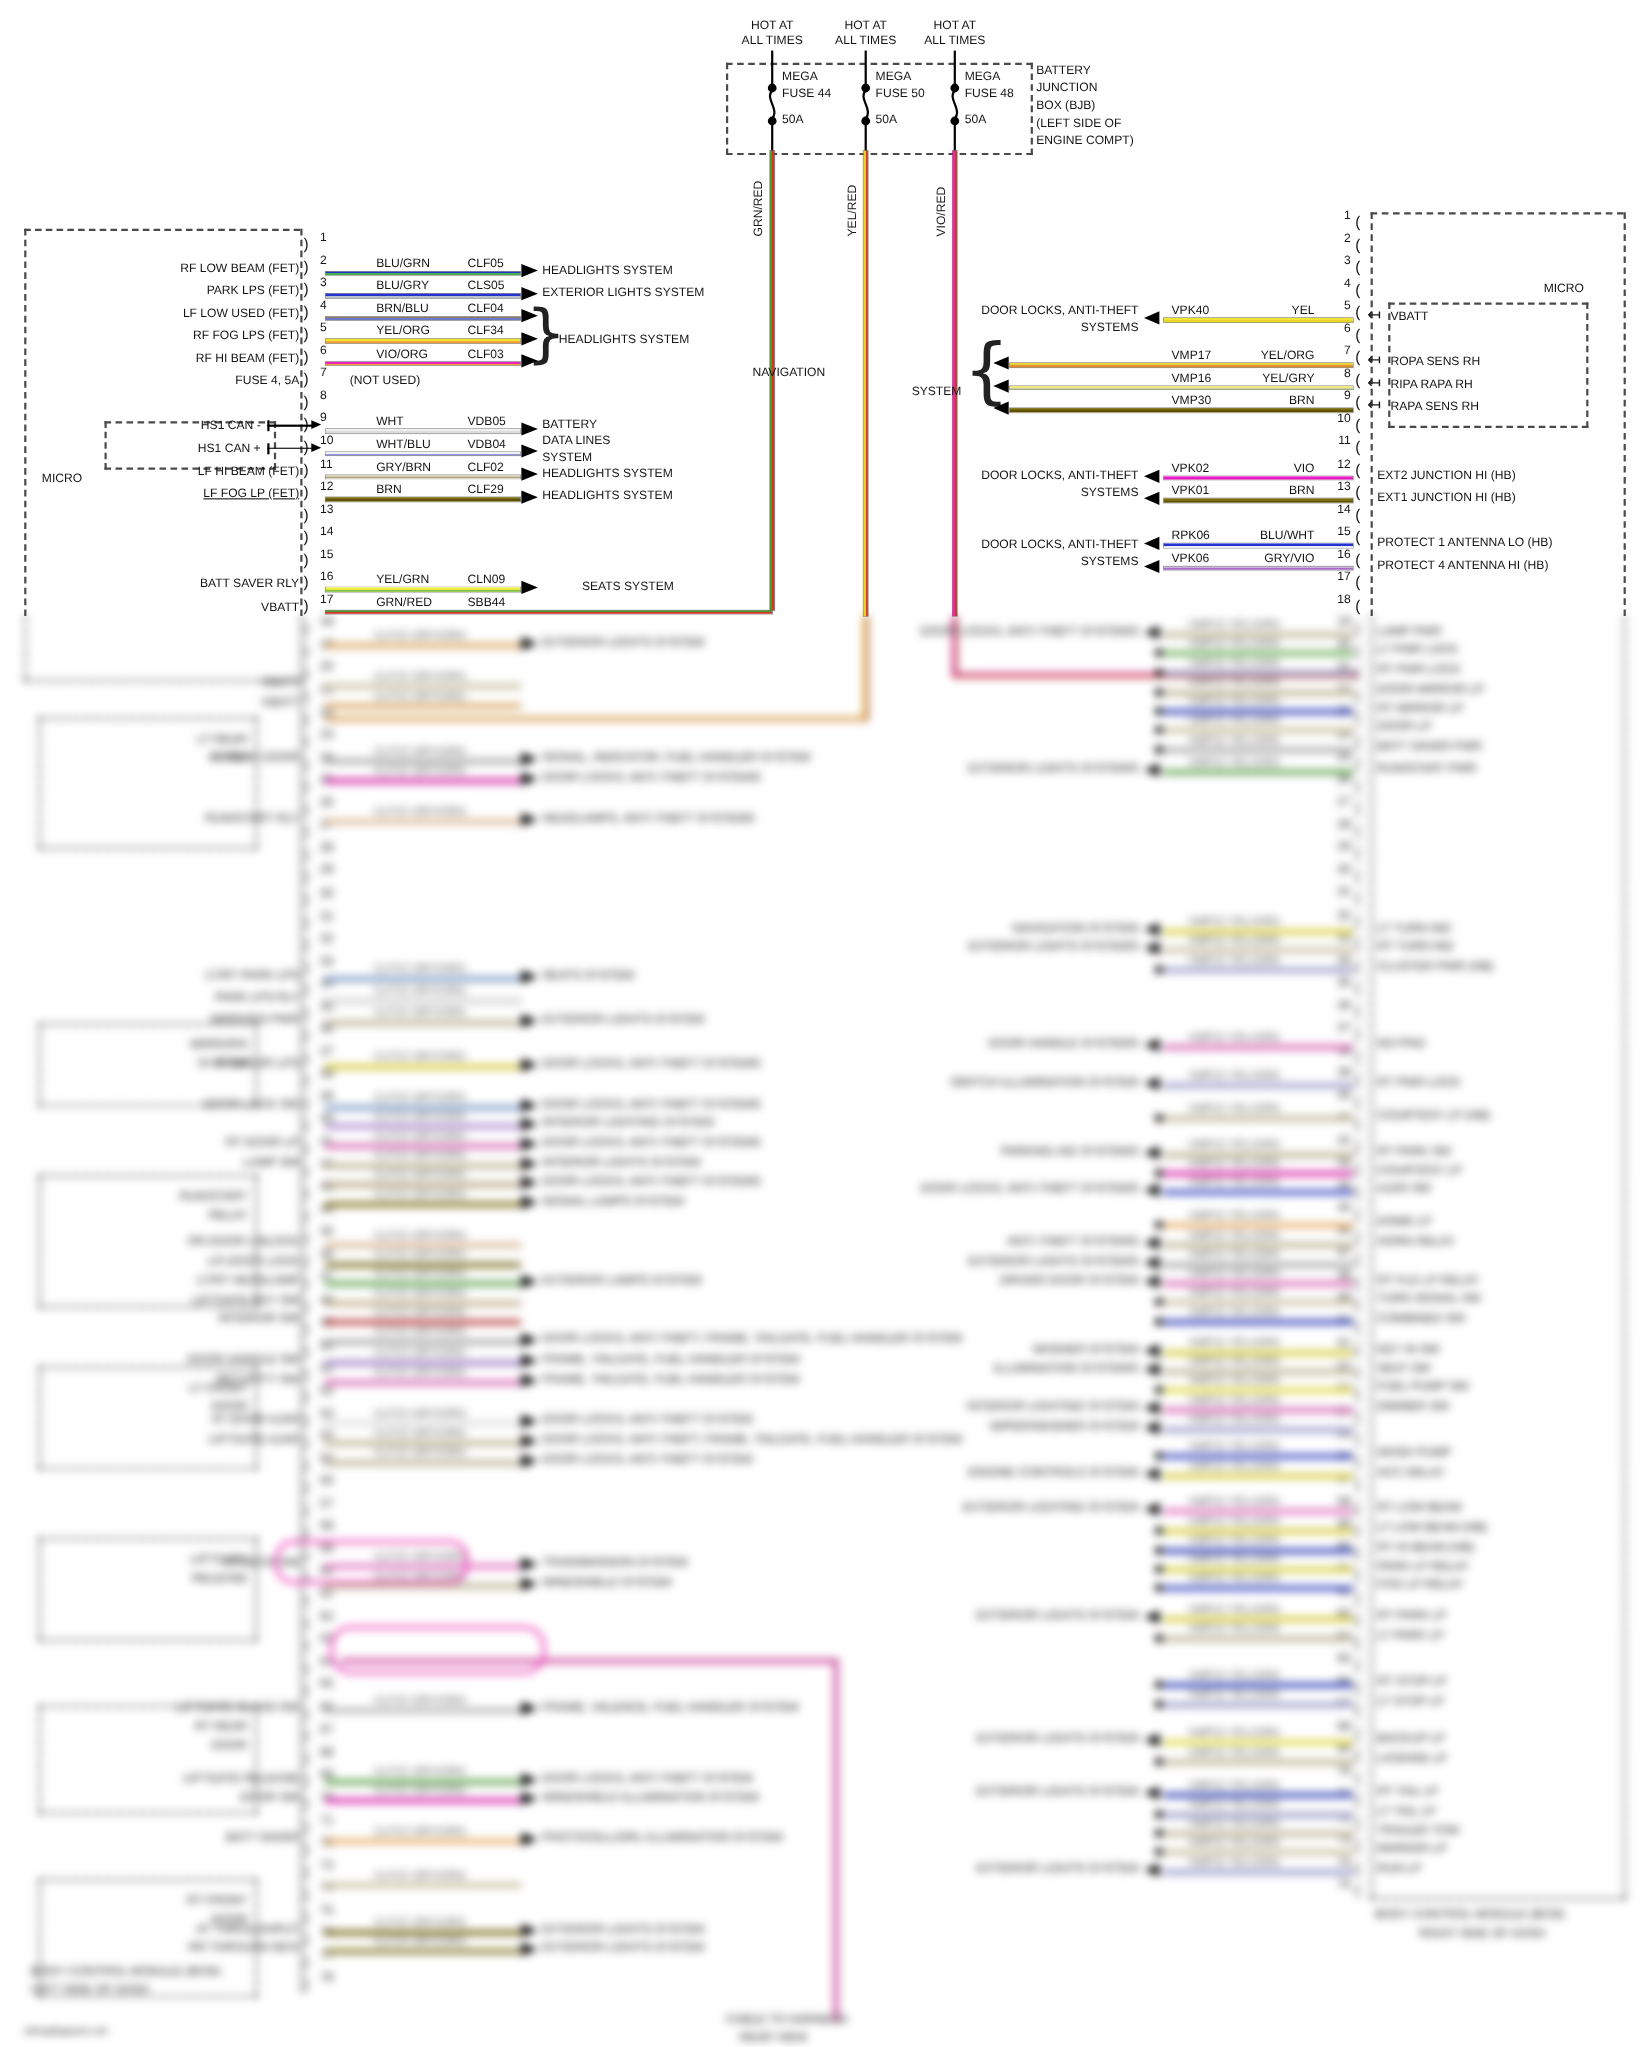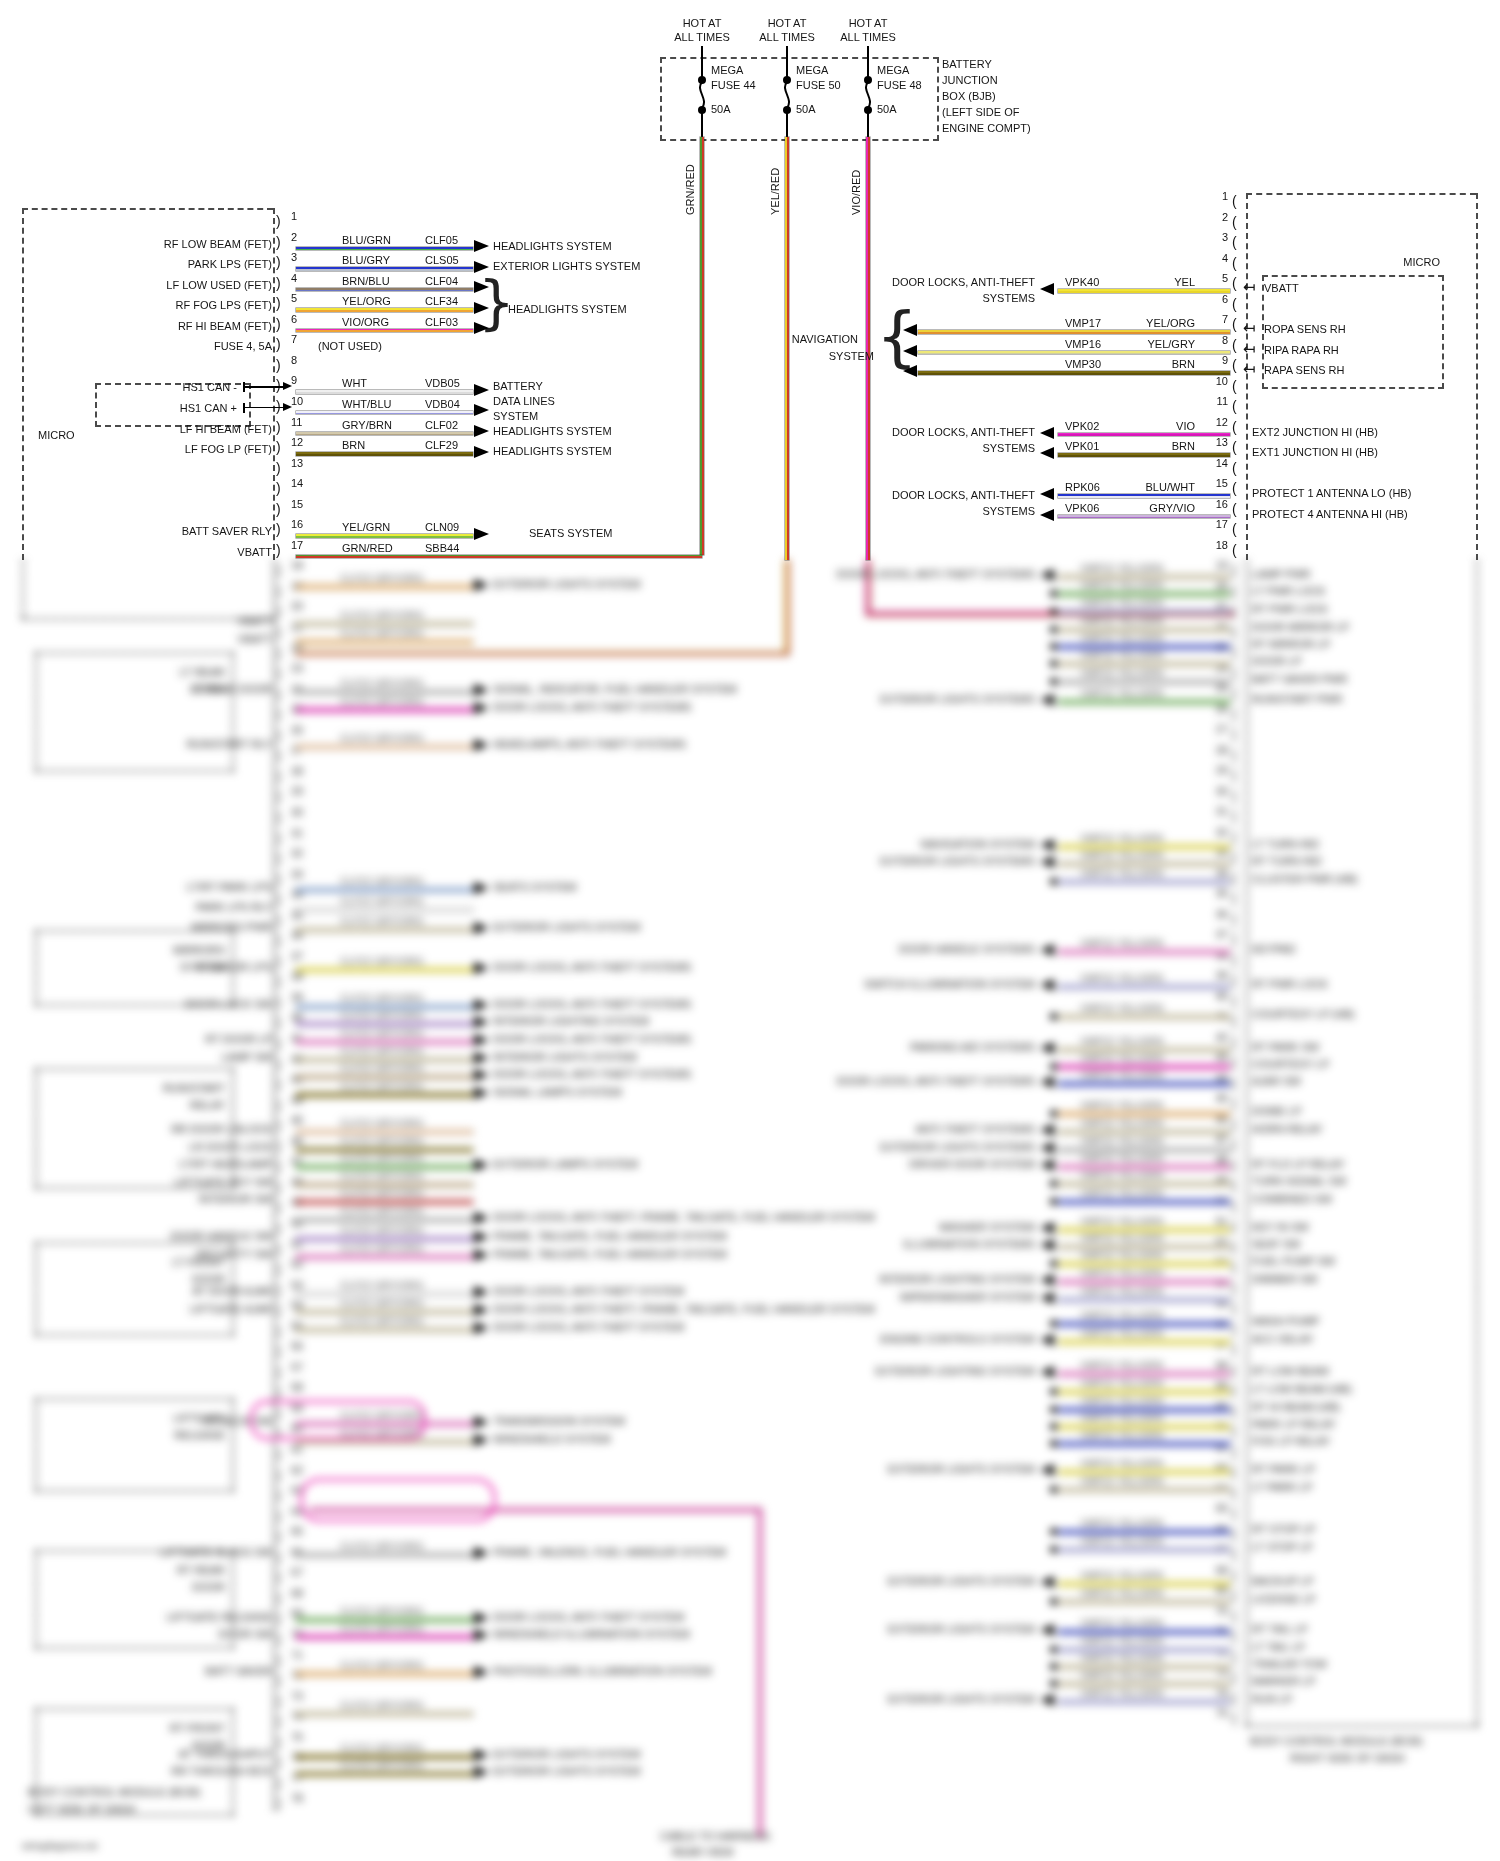--- a/index.html
+++ b/index.html
@@ -796,21 +796,21 @@
     <div class="t" style="left: 291px; top: 415.5px;">11</div>
     <div class="t" style="left: 276px; top: 420.5px; font-size: 14px;">)</div>
     <div class="t" style="left: 22px; top: 422.5px; width: 250px; text-align: right;">LF HI BEAM (FET)</div>
     <div class="t" style="left: 342px; top: 418.5px;">GRY/BRN</div>
     <div class="t" style="left: 425px; top: 418.5px;">CLF02</div>
     <div class="wire" style="left: 296px; top: 431.5px; width: 177px; background: linear-gradient(rgb(211, 201, 172) 0px, rgb(211, 201, 172) 50%, rgb(181, 166, 135) 50%, rgb(181, 166, 135) 100%);"></div>
     <div class="tri-r" style="left: 474px; top: 425px;"></div>
     <div class="t" style="left: 493px; top: 424.5px;">HEADLIGHTS SYSTEM</div>
     <div class="t" style="left: 291px; top: 436.05px;">12</div>
     <div class="t" style="left: 276px; top: 441.05px; font-size: 14px;">)</div>
-    <div class="t" style="left: 22px; top: 443.05px; width: 250px; text-align: right;">LF FOG LP (FET)</div>
+    <div class="t" style="left: 22px; top: 443.05px; width: 250px; text-align: right; text-decoration: underline;">LF FOG LP (FET)</div>
     <div class="t" style="left: 342px; top: 439.05px;">BRN</div>
     <div class="t" style="left: 425px; top: 439.05px;">CLF29</div>
     <div class="wire" style="left: 296px; top: 452.05px; width: 177px; background: linear-gradient(rgb(123, 107, 16) 0px, rgb(123, 107, 16) 50%, rgb(95, 82, 8) 50%, rgb(95, 82, 8) 100%);"></div>
     <div class="tri-r" style="left: 474px; top: 445.55px;"></div>
     <div class="t" style="left: 493px; top: 445.05px;">HEADLIGHTS SYSTEM</div>
     <div class="t" style="left: 291px; top: 456.6px;">13</div>
     <div class="t" style="left: 276px; top: 461.6px; font-size: 14px;">)</div>
     <div class="t" style="left: 291px; top: 477.15px;">14</div>
     <div class="t" style="left: 276px; top: 482.15px; font-size: 14px;">)</div>
     <div class="t" style="left: 291px; top: 497.7px;">15</div>
@@ -911,15 +911,15 @@
     <div class="t" style="left: 1204px; top: 518px; width: 24px; text-align: right;">17</div>
     <div class="t" style="left: 1232px; top: 523px; font-size: 14px;">(</div>
     <div class="t" style="left: 1204px; top: 538.5px; width: 24px; text-align: right;">18</div>
     <div class="t" style="left: 1232px; top: 543.5px; font-size: 14px;">(</div>
     <div class="t" style="left: 735px; top: 276px; width: 300px; text-align: right;">DOOR LOCKS, ANTI-THEFT</div>
     <div class="t" style="left: 735px; top: 292px; width: 300px; text-align: right;">SYSTEMS</div>
     <div class="t" style="left: 735px; top: 426px; width: 300px; text-align: right;">DOOR LOCKS, ANTI-THEFT</div>
     <div class="t" style="left: 735px; top: 442px; width: 300px; text-align: right;">SYSTEMS</div>
     <div class="t" style="left: 735px; top: 489px; width: 300px; text-align: right;">DOOR LOCKS, ANTI-THEFT</div>
     <div class="t" style="left: 735px; top: 505px; width: 300px; text-align: right;">SYSTEMS</div>
-    <div class="t" style="left: 658px; top: 333px; width: 200px; text-align: right;">NAVIGATION</div>
+    <div class="t" style="left: 684px; top: 333px; width: 200px; ">NAVIGATION</div>
     <div class="t" style="left: 674px; top: 350px; width: 200px; text-align: right;">SYSTEM</div>
   </div>
 
 </body></html>

